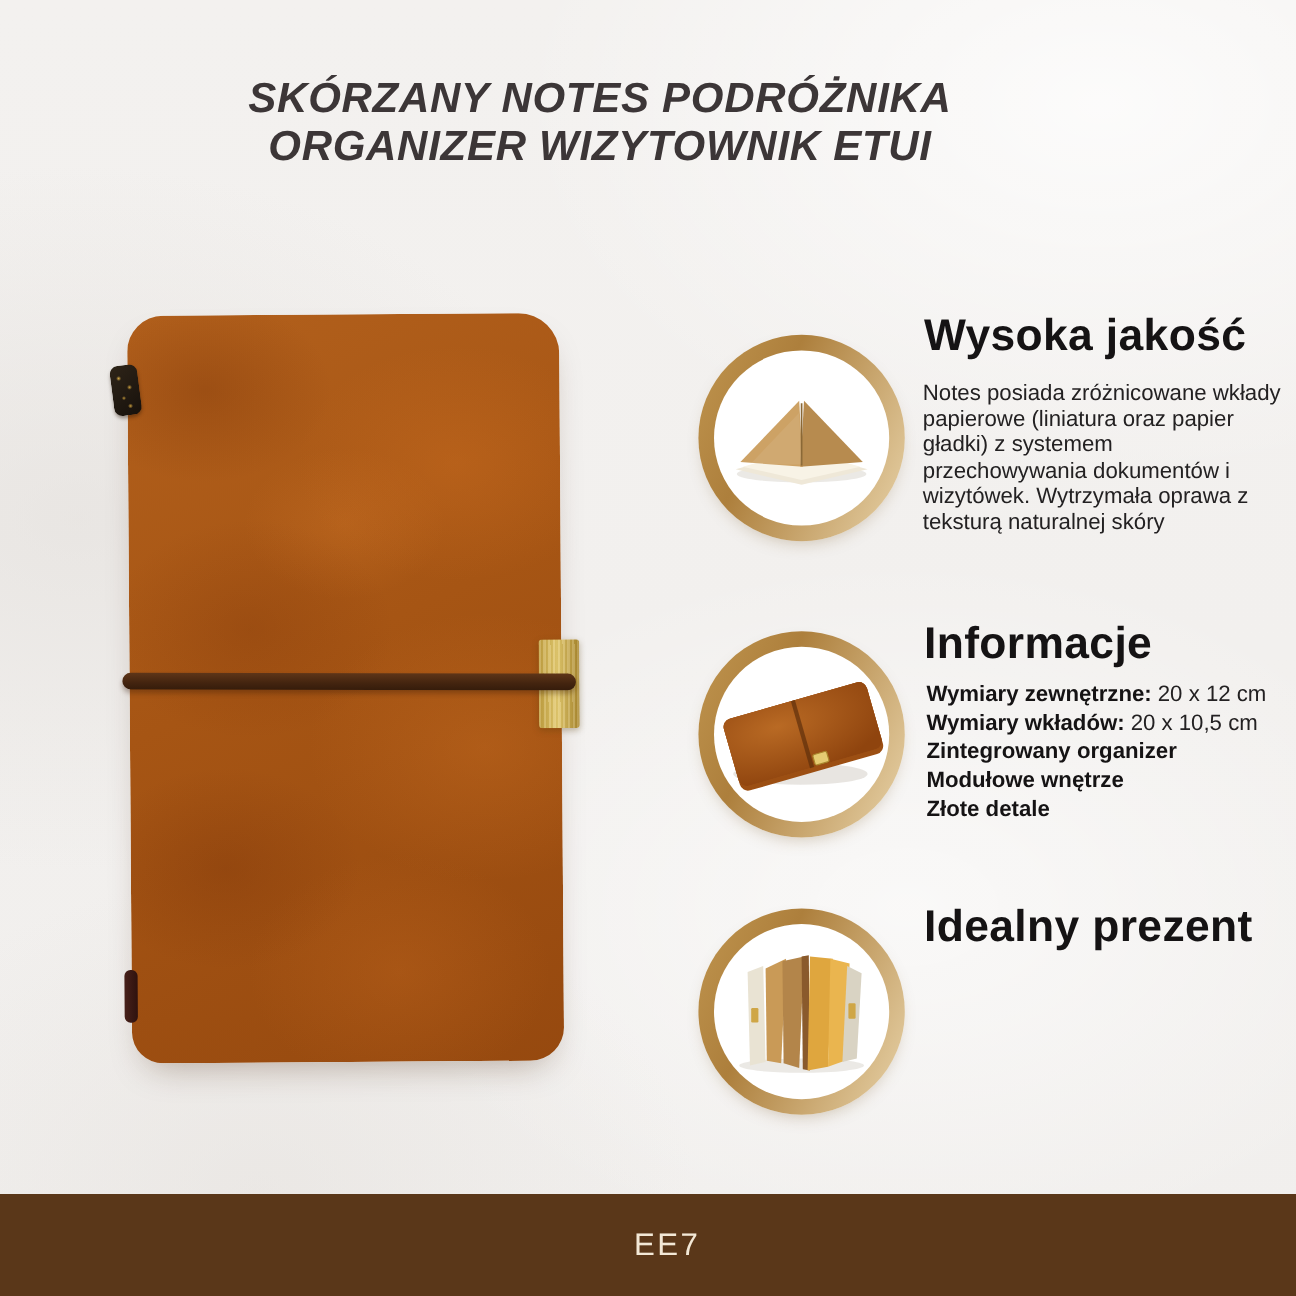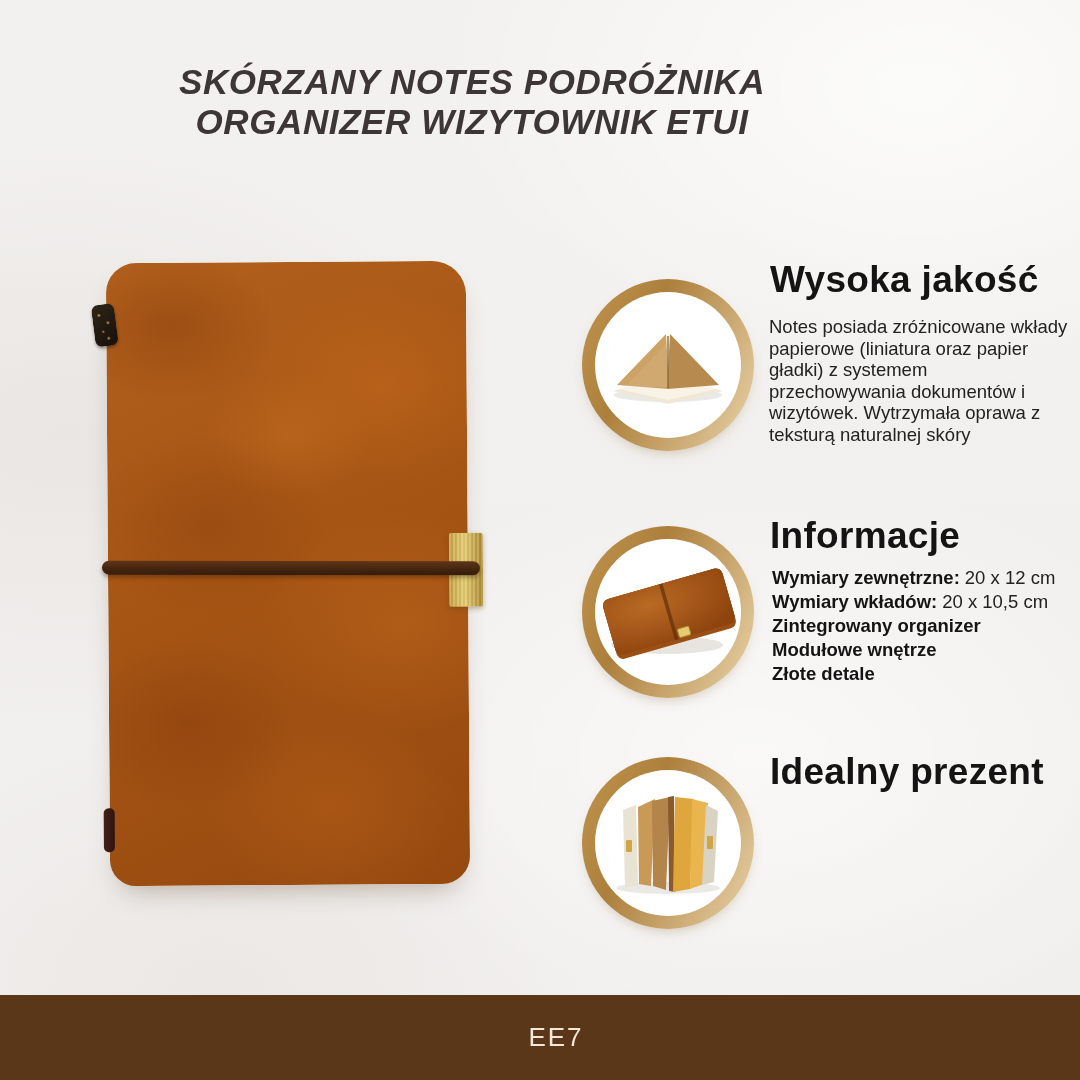--- a/index.html
+++ b/index.html
@@ -14,21 +14,21 @@
       radial-gradient(520px 380px at 20% 92%, rgba(228,224,220,0.5), transparent 70%),
       radial-gradient(650px 420px at 70% 70%, rgba(255,255,255,0.6), transparent 70%),
       linear-gradient(180deg,#f3f1ef 0%, #f1efed 100%);
   }
 
   
   .title{
     position:absolute; top:62px; left:0; width:944px;
     margin:0; text-align:center;
     font-size:35px; line-height:40px; font-weight:700; font-style:italic;
-    letter-spacing:0.6px; color:#3c3637;
+    letter-spacing:0.6px; color:#3c3637;padding-left:28px;
   }
   .title-line{display:block;}
 
   
   .product{
     position:absolute; left:108px; top:262px; width:360px; height:623px;
     border-radius:30px 34px 28px 26px;
     transform:rotate(-0.4deg);
     box-shadow:0 14px 28px -12px rgba(70,35,8,0.35);
     background:

